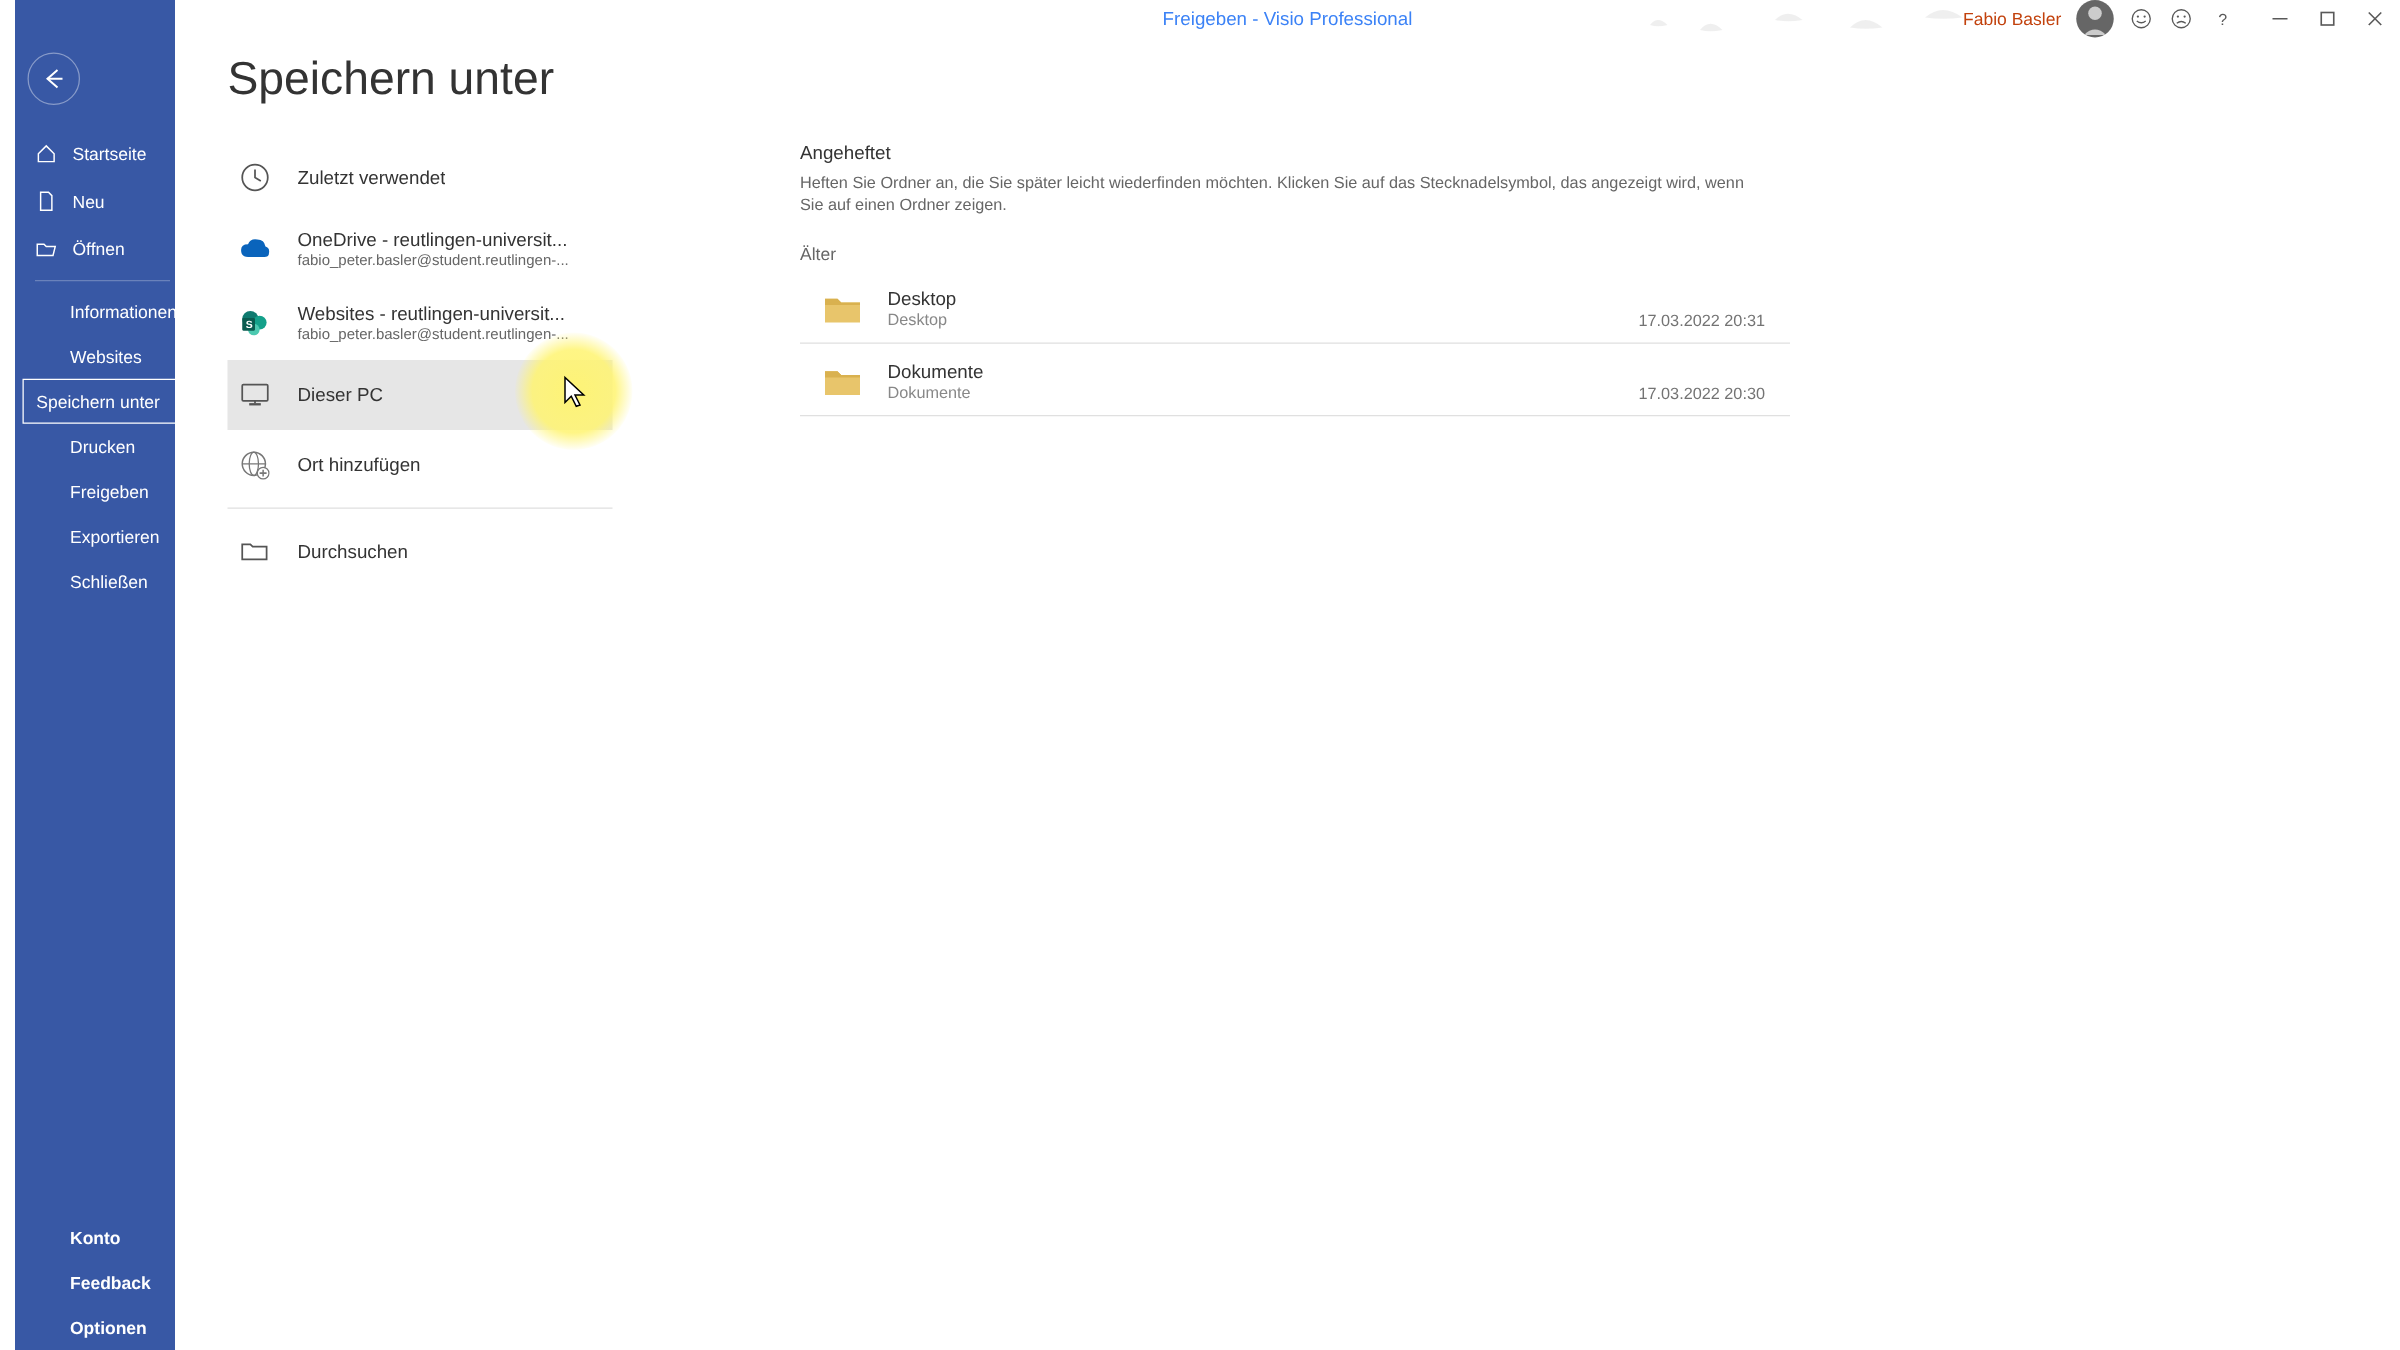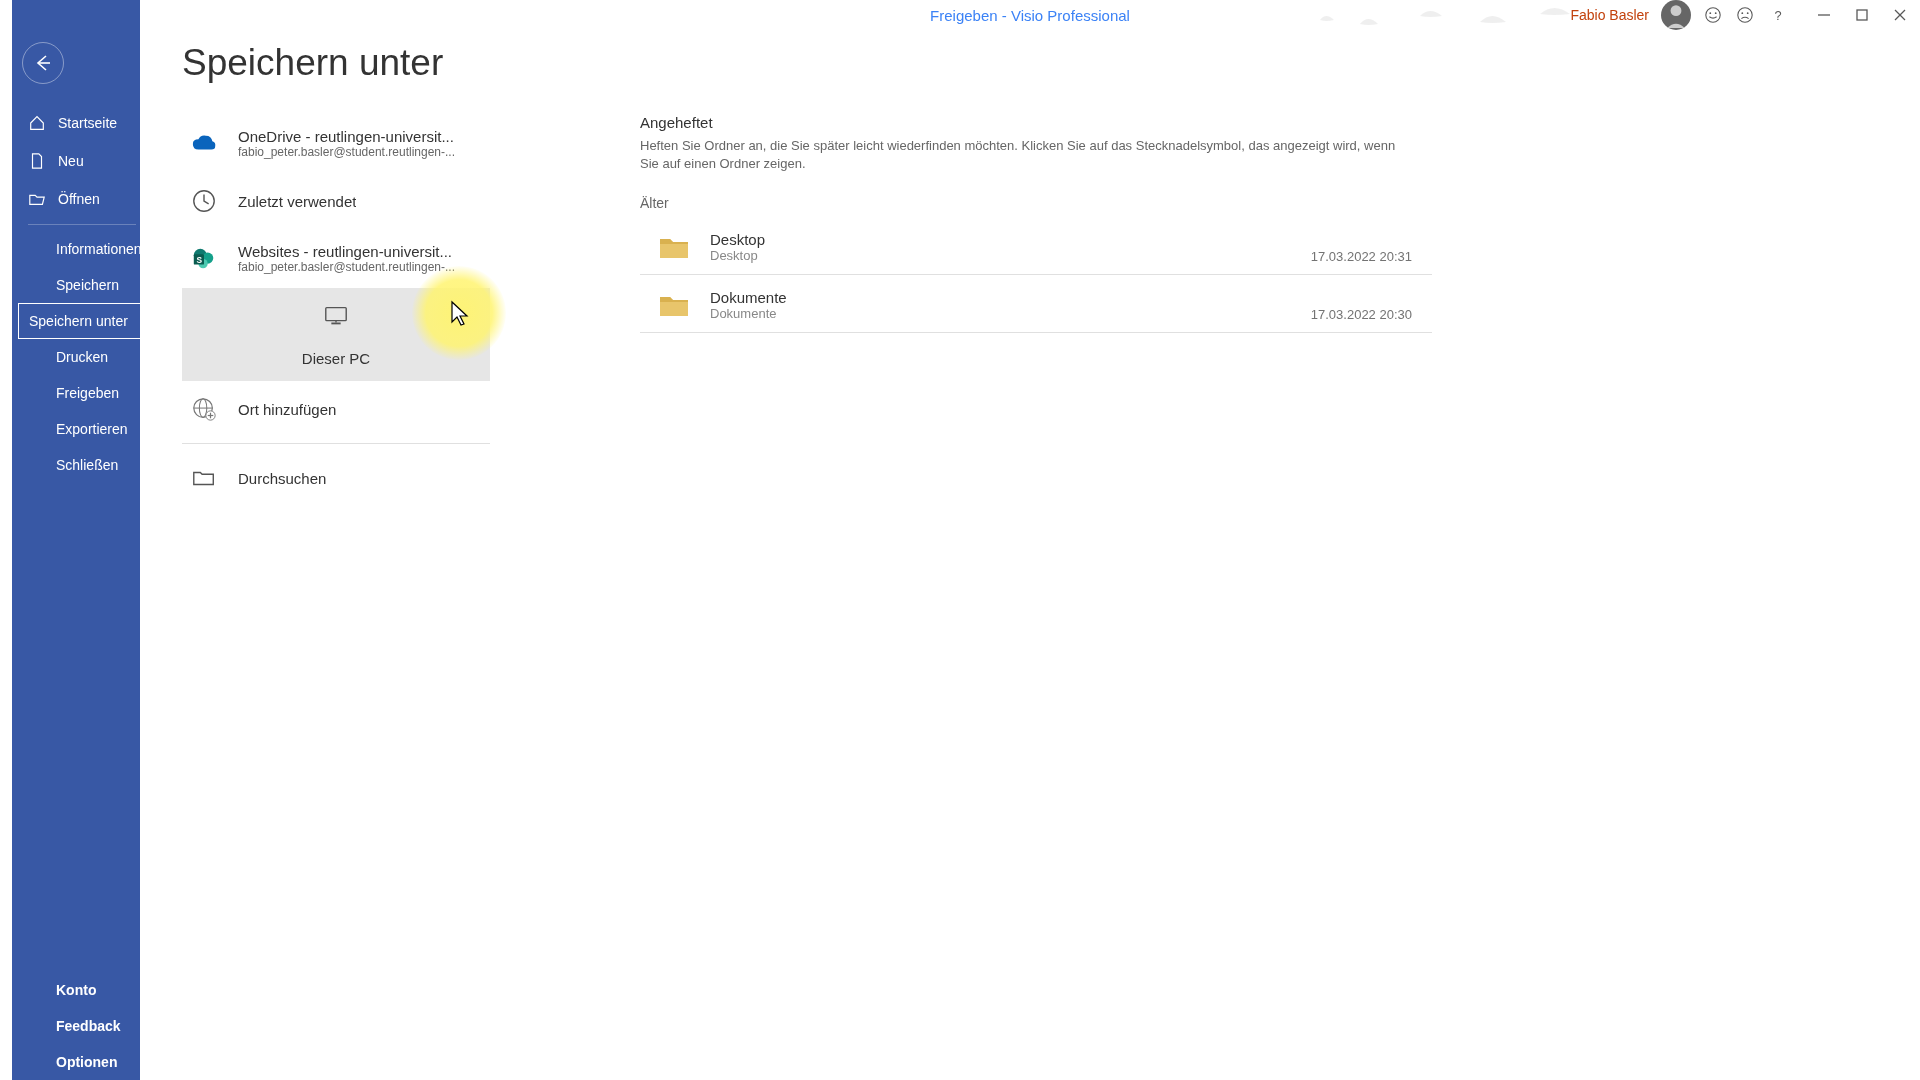--- a/index.html
+++ b/index.html
@@ -140,21 +140,20 @@
       align-items: center;
       gap: 20px;
       padding: 14px 8px;
       cursor: pointer;
     }
     .loc-item.selected {
       background: #e6e6e6;
     }
     .loc-item.highlighted {
       position: relative;
-      flex-direction: column;
     }
     .highlight-circle {
       position: absolute;
       width: 94px;
       height: 94px;
       background: radial-gradient(circle, rgba(255,244,112,0.95) 0%, rgba(255,244,112,0.85) 50%, rgba(255,244,112,0) 72%);
       border-radius: 50%;
       left: 230px;
       top: -22px;
       pointer-events: none;
@@ -286,21 +285,21 @@
     <svg class="nav-icon" viewBox="0 0 20 20">
         <path d="M 2 6 L 8 6 L 10 8 L 18 8 L 16 16 L 2 16 Z" fill="none" stroke="#fff" stroke-width="1.3"></path>
       </svg>
     <span>Öffnen</span>
   </div>
   <div class="nav-divider"></div>
   <div class="nav-item no-icon">
       <span>Informationen</span>
     </div>
   <div class="nav-item no-icon">
-      <span>Speichern</span>
+      <span>Websites</span>
     </div>
   <div class="nav-item active no-icon">
       <span>Speichern unter</span>
     </div>
   <div class="nav-item no-icon">
       <span>Drucken</span>
     </div>
   <div class="nav-item no-icon">
       <span>Freigeben</span>
     </div>
@@ -324,39 +323,39 @@
   </div>
 </div>
 
 <div class="main">
   <div class="page-title">Speichern unter</div>
 
   <div class="locations-col">
     <div class="loc-item">
       <div class="loc-icon">
         <svg viewBox="0 0 28 28" width="26" height="26">
+            <circle cx="14" cy="14" r="11" fill="none" stroke="#555" stroke-width="1.5"></circle>
+            <path d="M 14 7 L 14 14 L 19 17" fill="none" stroke="#555" stroke-width="1.5"></path>
+          </svg>
+      </div>
+      <div class="loc-texts">
+          <span class="loc-title">Zuletzt verwendet</span>
+        </div>
+    </div>
+
+    <div class="loc-item">
+      <div class="loc-icon">
+        <svg viewBox="0 0 28 28" width="26" height="26">
             <path d="M 8 20 Q 2 20 2 14 Q 2 9 8 9 Q 10 4 16 5 Q 22 5 23 11 Q 27 12 26 17 Q 26 20 22 20 Z" fill="#0a64bc"></path>
           </svg>
       </div>
       <div class="loc-texts">
         <span class="loc-title">OneDrive - reutlingen-universit...</span>
         <span class="loc-sub">fabio_peter.basler@student.reutlingen-...</span>
       </div>
-    </div>
-
-    <div class="loc-item">
-      <div class="loc-icon">
-        <svg viewBox="0 0 28 28" width="26" height="26">
-            <circle cx="14" cy="14" r="11" fill="none" stroke="#555" stroke-width="1.5"></circle>
-            <path d="M 14 7 L 14 14 L 19 17" fill="none" stroke="#555" stroke-width="1.5"></path>
-          </svg>
-      </div>
-      <div class="loc-texts">
-          <span class="loc-title">Zuletzt verwendet</span>
-        </div>
     </div>
 
 
     <div class="loc-item">
       <div class="loc-icon">
         <svg viewBox="0 0 28 28" width="26" height="26">
             <circle cx="10" cy="10" r="7" fill="#0f7a6f"></circle>
             <circle cx="18" cy="13" r="6" fill="#14a08a"></circle>
             <circle cx="13" cy="19" r="5" fill="#4cc9b0"></circle>
             <rect x="3" y="9" width="11" height="11" rx="1" fill="#0a5c50"></rect>

